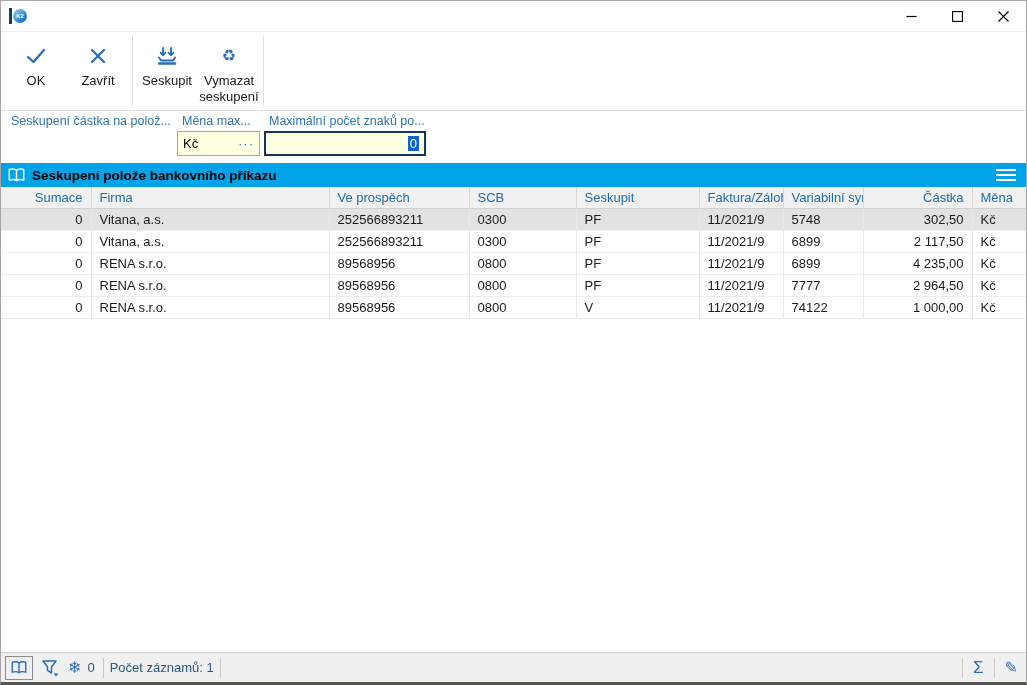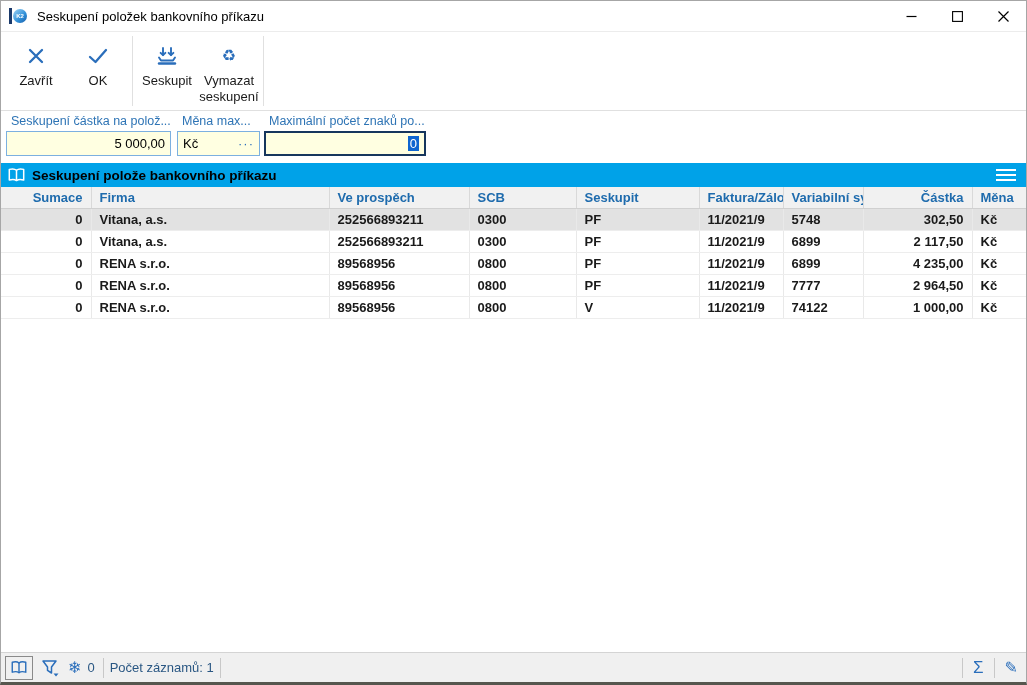--- a/index.html
+++ b/index.html
@@ -40,21 +40,21 @@
   .sel-val { background:#0f66d0; color:#fff; padding:0 2px; }
   .lookup-dots { margin-left:auto; color:#2a6ebb; font-size:13px; letter-spacing:1px; cursor:default; }
   
   .panel-header { height:24px; background:#00a2e8; display:flex; align-items:center; color:#000000; padding:0 6px; flex:0 0 auto; }
   .panel-title { font-size:13.5px; font-weight:bold; margin-left:6px; }
   .hamburger { margin-left:auto; display:flex; flex-direction:column; gap:3px; padding:2px 4px; cursor:default; }
   .hamburger div { width:20px; height:2px; background:#fff; }
   
   .grid-area { flex:1 1 auto; overflow:hidden; background:#fff; }
   table { border-collapse:collapse; table-layout:fixed; width:1025px; }
-  th, td { font-size:13px; font-weight:bold; white-space:nowrap; overflow:hidden; height:21px; padding:0 8px; }
+  th, td { font-size:13px; font-weight:normal; white-space:nowrap; overflow:hidden; height:21px; padding:0 8px; }
   thead th { background:#f1f1f1; color:#1e6bad; text-align:left; border-right:1px solid #d9d9d9; border-bottom:1px solid #d0d0d0; }
   tbody td { color:#1a1a1a; height:22px; border-right:1px solid #e9e9e9; border-bottom:1px solid #ededed; background:#fff; }
   tr.selected td { background:#e2e2e2; }
   .al-right { text-align:right; }
   .al-left { text-align:left;margin-top:36px; }
   
   .statusbar { height:30px; background:#f0f0f0; border-top:1px solid #d4d4d4; display:flex; align-items:center; padding:0 4px; flex:0 0 auto; font-size:13px; color:#2a5783; }
   .sb-btn { display:flex; align-items:center; justify-content:center; height:24px; padding:0 4px; color:#2a6ebb; }
   .sb-toggle { border:1px solid #8a8a8a; width:28px; margin-right:4px; background:#f0f0f0; }
   .sb-sep { width:1px; height:20px; background:#c8c8c8; margin:0 6px; }
@@ -67,21 +67,20 @@
 </head>
 <body>
 
 <div class="window">
 
   <div class="titlebar">
     <div class="app-icon">
       <div class="bar"></div>
         <div class="ball">K2</div>
     </div>
-    <div class="title-text">Seskupení položek bankovního příkazu</div>
     <div class="win-controls">
       <div class="win-btn">
         <svg width="11" height="11" viewBox="0 0 11 11">
             <path d="M0.5 5.5 H10.5" stroke="#000" stroke-width="1.2" fill="none"></path>
           </svg>
       </div>
       <div class="win-btn">
         <svg width="11" height="11" viewBox="0 0 11 11">
             <rect x="0.6" y="0.6" width="9.8" height="9.8" stroke="#000" stroke-width="1.1" fill="none"></rect>
           </svg>
@@ -91,32 +90,32 @@
             <path d="M0.5 0.5 L10.5 10.5 M10.5 0.5 L0.5 10.5" stroke="#000" stroke-width="1.2" fill="none"></path>
           </svg>
       </div>
     </div>
   </div>
 
   <div class="toolbar">
     <div class="tb-btn">
       <div class="tb-icon">
         <svg width="26" height="26" viewBox="0 0 26 26">
-            <path d="M7 7 L19 19 M19 7 L7 19" stroke="#2a6ebb" stroke-width="2.3" fill="none" stroke-linecap="round"></path>
-          </svg>
-      </div>
-      <div class="tb-label">Zavřít</div>
+            <path d="M5 14 l5.5 5 L21 7" stroke="#2a6ebb" stroke-width="2.3" fill="none" stroke-linecap="round" stroke-linejoin="round"></path>
+          </svg>
+      </div>
+      <div class="tb-label">OK</div>
     </div>
     <div class="tb-btn">
       <div class="tb-icon">
         <svg width="26" height="26" viewBox="0 0 26 26">
-            <path d="M5 14 l5.5 5 L21 7" stroke="#2a6ebb" stroke-width="2.3" fill="none" stroke-linecap="round" stroke-linejoin="round"></path>
-          </svg>
-      </div>
-      <div class="tb-label">OK</div>
+            <path d="M7 7 L19 19 M19 7 L7 19" stroke="#2a6ebb" stroke-width="2.3" fill="none" stroke-linecap="round"></path>
+          </svg>
+      </div>
+      <div class="tb-label">Zavřít</div>
     </div>
     <div class="tb-sep"></div>
     <div class="tb-btn">
       <div class="tb-icon">
         <svg width="26" height="26" viewBox="0 0 26 26" fill="none" stroke="#2a6ebb" stroke-width="1.9" stroke-linecap="round" stroke-linejoin="round">
           <path d="M9 5 V12"></path>
             <path d="M6.6 9.8 L9 12.2 L11.4 9.8"></path>
           <path d="M17 5 V12"></path>
             <path d="M14.6 9.8 L17 12.2 L19.4 9.8"></path>
           <path d="M5 14.5 L7 17.5 H19 L21 14.5"></path>
@@ -128,23 +127,20 @@
     <div class="tb-btn">
       <div class="tb-icon glyph">♻</div>
       <div class="tb-label">Vymazat seskupení</div>
     </div>
     <div class="tb-sep"></div>
   </div>
 
   <div class="formrow">
     <div class="field f1">
       <div class="field-label">Seskupení částka na polož...</div>
-      <div class="field-box">
-        <span class="val-right">5 000,00</span>
-      </div>
     </div>
     <div class="field f2">
       <div class="field-label">Měna max...</div>
       <div class="field-box">
         <span>Kč</span>
         <span class="lookup-dots">···</span>
       </div>
     </div>
     <div class="field f3">
       <div class="field-label">Maximální počet znaků po...</div>

